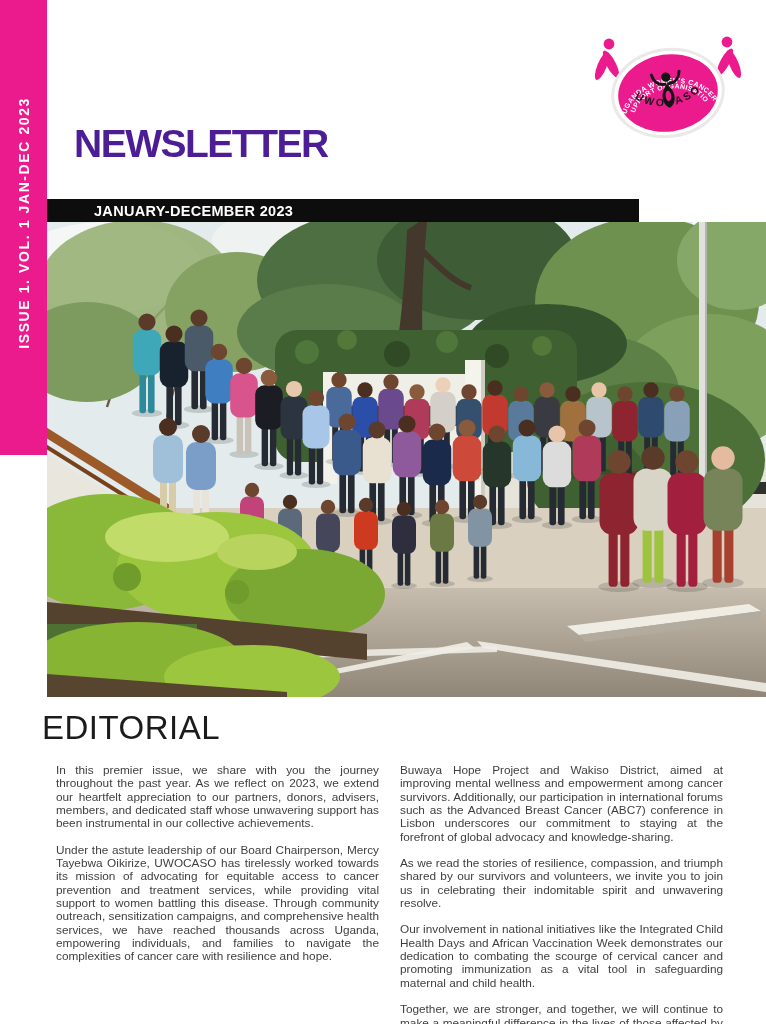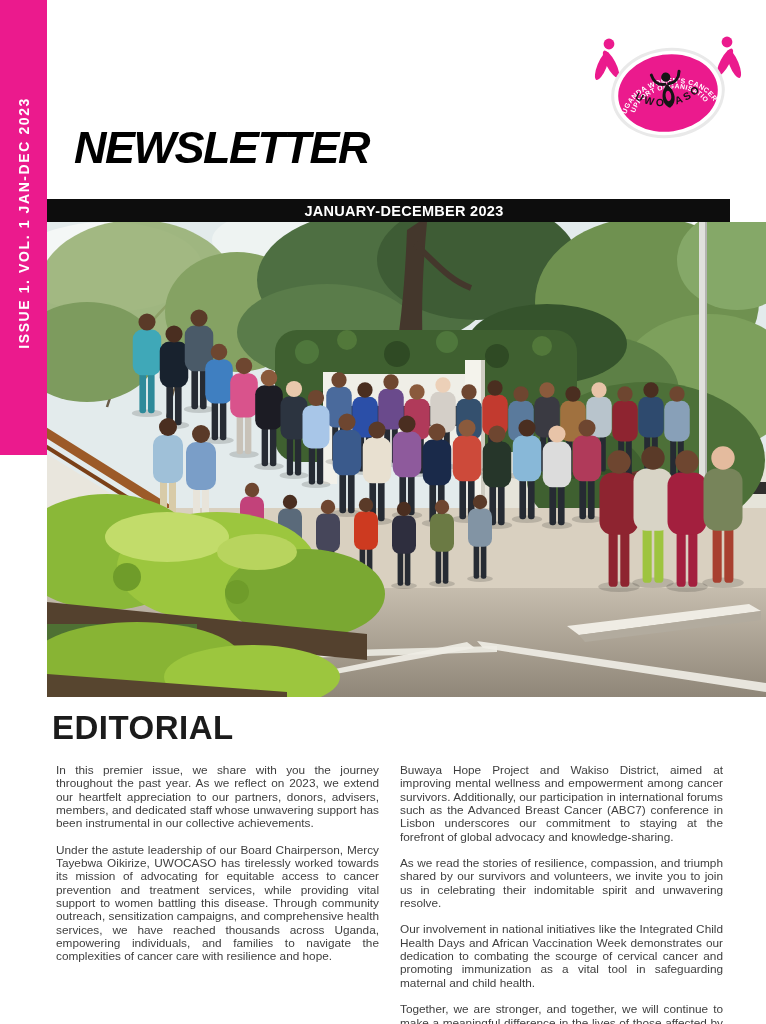--- a/index.html
+++ b/index.html
@@ -7,31 +7,31 @@
         font-family:"Liberation Sans",sans-serif;}
   
   .spine{position:absolute;left:0;top:0;width:47px;height:455px;background:#EB1A8D;}
   .issue-label-wrap{position:absolute;left:0;top:80px;width:47px;height:285px;
         display:flex;align-items:center;justify-content:center;}
   .issue-label-wrap span{writing-mode:vertical-rl;transform:rotate(180deg);
         color:#fff;font-size:14px;font-weight:700;letter-spacing:1.6px;white-space:nowrap;}
   
   .org-title{position:absolute;left:78px;top:110px;color:#EB1A8D;font-size:16.5px;
         font-weight:700;letter-spacing:.3px;white-space:nowrap;}
-  .newsletter-title{position:absolute;left:74px;top:124px;color:#000000;font-size:45px;
-        font-weight:900;letter-spacing:-1.5px;line-height:1.05;white-space:nowrap;font-style:italic;}
-  .date-bar{position:absolute;left:47px;top:199px;width:683px;height:23px;background:#0d0d0d;
+  .newsletter-title{position:absolute;left:74px;top:124px;color:#4c1d95;font-size:39px;
+        font-weight:900;letter-spacing:-1.5px;line-height:1.05;white-space:nowrap;}
+  .date-bar{position:absolute;left:47px;top:199px;width:592px;height:23px;background:#0d0d0d;
         color:#fff;font-size:14.5px;font-weight:700;letter-spacing:.3px;
-        display:flex;align-items:center;padding-left:31px;box-sizing:border-box;justify-content:center;}
+        display:flex;align-items:center;padding-left:47px;box-sizing:border-box;}
   .logo{position:absolute;left:583px;top:27px;width:170px;height:117px;}
   
   .photo{position:absolute;left:47px;top:222px;width:719px;height:475px;overflow:hidden;}
   .photo svg{display:block;width:719px;height:475px;}
   
-  .editorial-heading{position:absolute;left:52px;top:709px;font-size:33px;font-weight:700;
+  .editorial-heading{position:absolute;left:42px;top:709px;font-size:33px;font-weight:400;
         color:#1b1b1b;letter-spacing:.5px;}
   .columns{position:absolute;left:56px;top:764px;width:667px;display:flex;gap:21px;}
   .col{width:323px;font-size:11.8px;line-height:13.35px;color:#3e3e3e;text-align:justify;}
   .col p{margin:0 0 13px 0;}
 </style>
 </head>
 <body>
 
 <div class="page">
 

